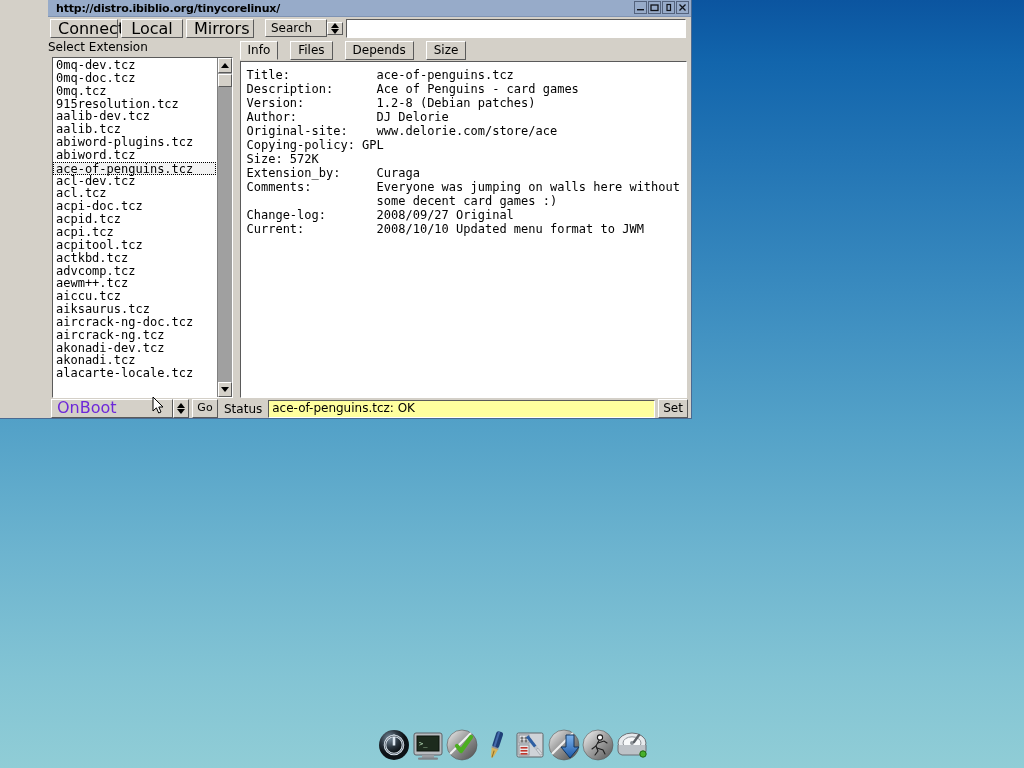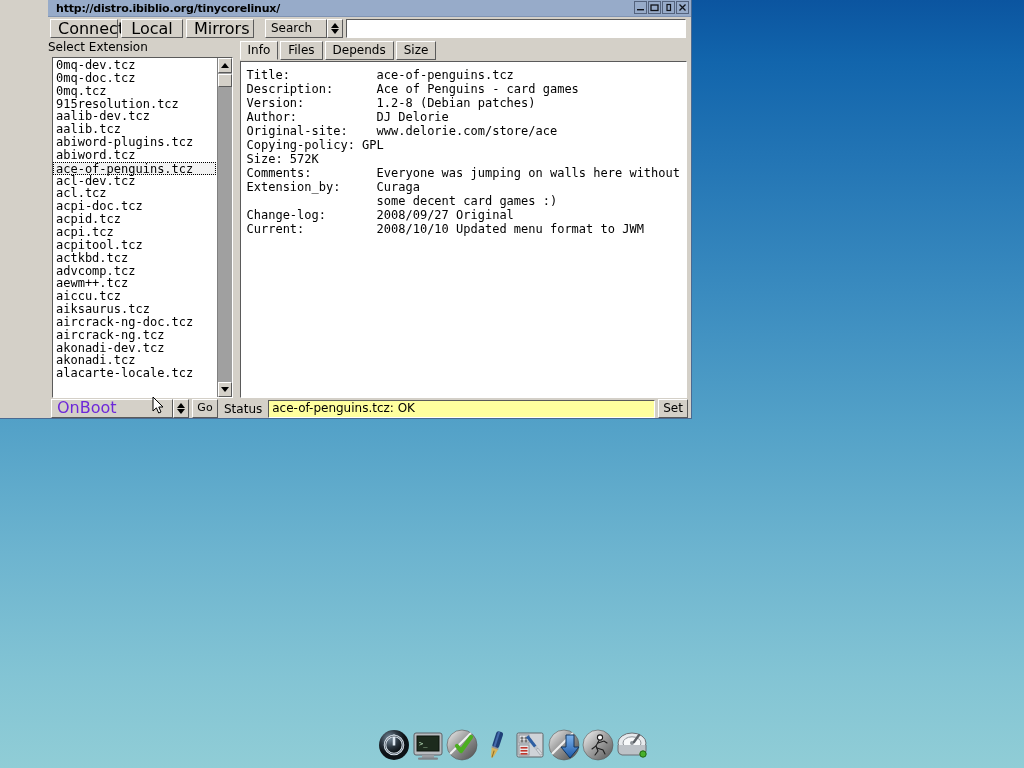--- a/index.html
+++ b/index.html
@@ -105,20 +105,21 @@
   }
   .btn-connect { width: 68px; margin-right: 3px; }
   .btn-local   { width: 62px; margin-right: 3px; }
   .btn-mirrors { width: 68px; }
 
   .combo {
     display: flex;
     height: 19px;
     margin-left: 11px;
     box-sizing: border-box;
+    align-items: center;
   }
   .combo-label {
     width: 62px;
     background: #d4d0c8;
     border-top: 1px solid #ffffff;
     border-left: 1px solid #ffffff;
     border-right: 1px solid #5a5a5a;
     border-bottom: 1px solid #5a5a5a;
     font-size: 12px;
     line-height: 16px;
@@ -262,21 +263,21 @@
     flex: 1;
     box-sizing: border-box;
     display: flex;
     flex-direction: column;
     padding-right: 4px;
   }
   .tabs {
     height: 22px;
     display: flex;
     align-items: flex-end;
-    gap: 2px;
+    gap: 12px;
     padding-left: 3px;
     box-sizing: border-box;
   }
   .tab {
     font-size: 12px;
     color: #000;
     background: #d4d0c8;
     border-top: 1px solid #ffffff;
     border-left: 1px solid #ffffff;
     border-right: 1px solid #5a5a5a;
@@ -507,22 +508,22 @@
           <div class="tab">Size</div>
         </div>
       <div class="info-frame" id="info-frame">
           <div class="info-line">Title:            ace-of-penguins.tcz</div>
           <div class="info-line">Description:      Ace of Penguins - card games</div>
           <div class="info-line">Version:          1.2-8 (Debian patches)</div>
           <div class="info-line">Author:           DJ Delorie</div>
           <div class="info-line">Original-site:    www.delorie.com/store/ace</div>
           <div class="info-line">Copying-policy: GPL</div>
           <div class="info-line">Size: 572K</div>
+          <div class="info-line">Extension_by:     Curaga</div>
           <div class="info-line">Comments:         Everyone was jumping on walls here without</div>
-          <div class="info-line">Extension_by:     Curaga</div>
           <div class="info-line">                  some decent card games :)</div>
           <div class="info-line">Change-log:       2008/09/27 Original</div>
           <div class="info-line">Current:          2008/10/10 Updated menu format to JWM</div>
         </div>
     </div>
   </div>
 
   <div class="statusbar">
     <div class="boot-combo">
       <div class="boot-label">OnBoot</div>

